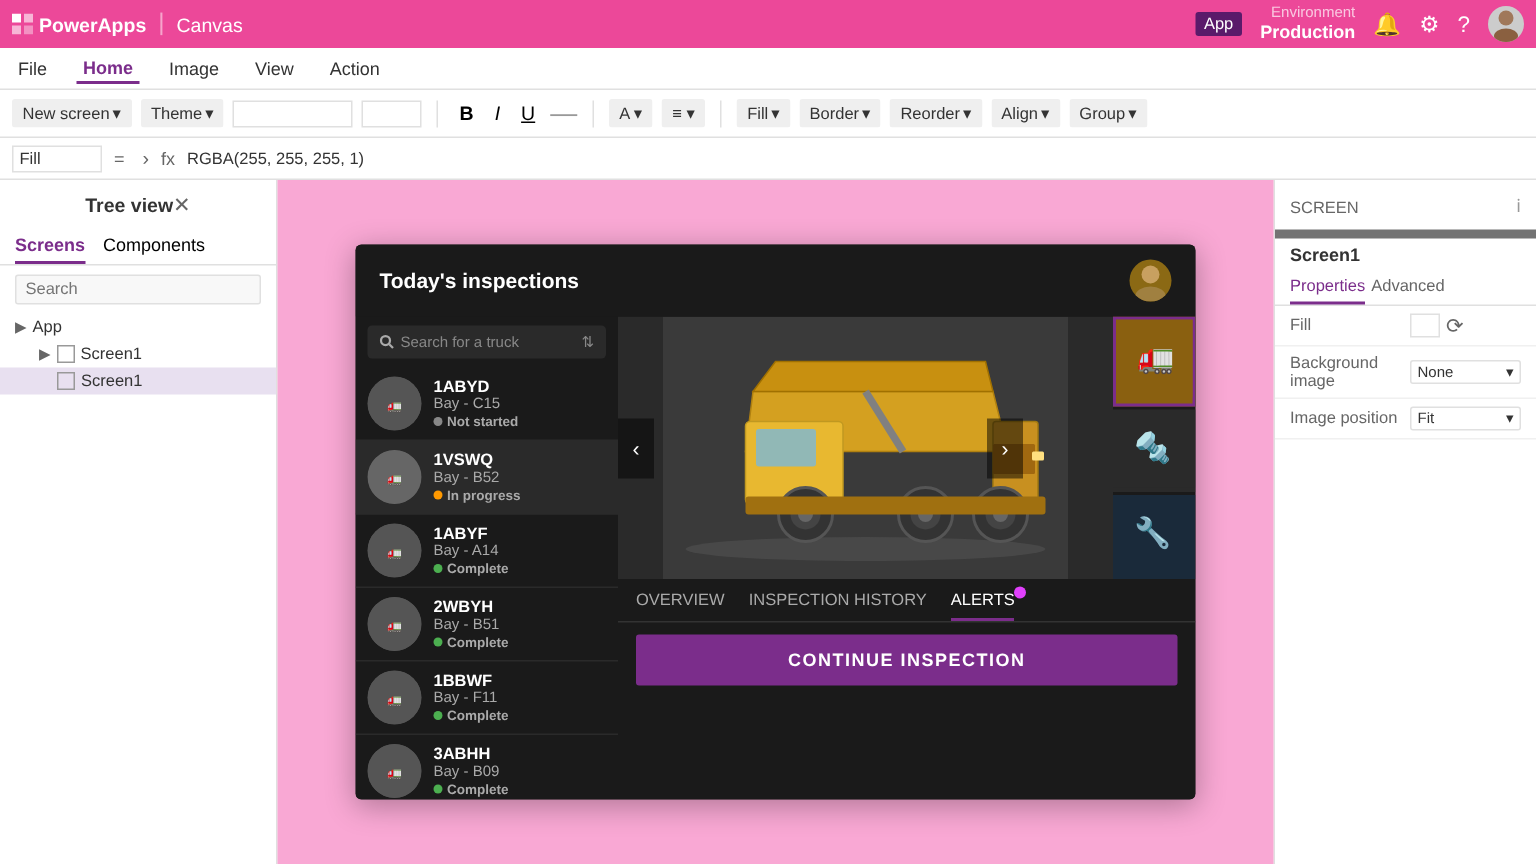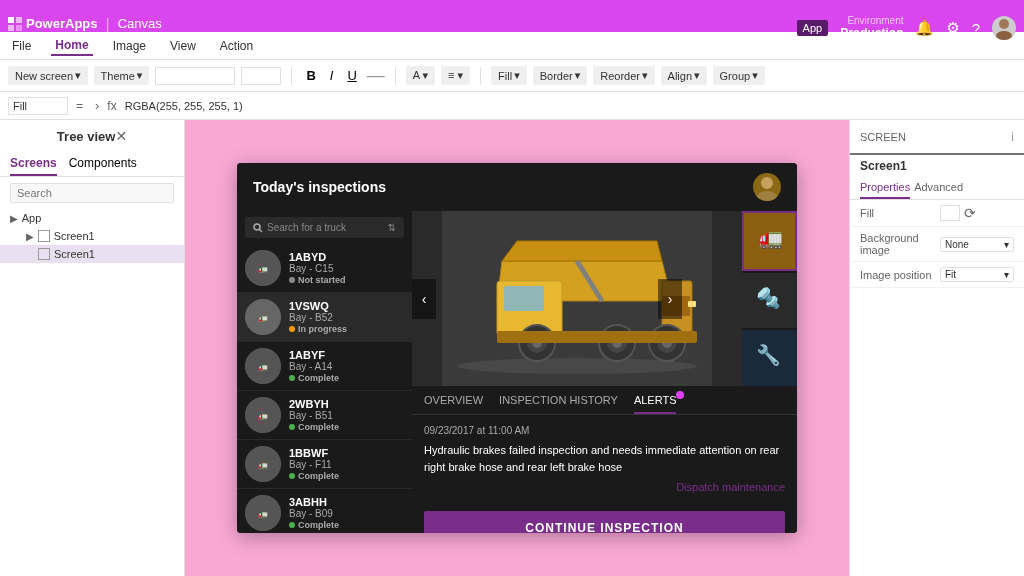--- a/index.html
+++ b/index.html
@@ -1,19 +1,19 @@
 <!DOCTYPE html>
 <html><head>
   <meta charset="utf-8">
   <style>
     * { box-sizing: border-box; margin: 0; padding: 0; }
     body { font-family: 'Segoe UI', sans-serif; font-size: 12px; background: #f0f0f0; overflow: hidden; width: 1024px; height: 576px; }
 
     
-    .top-bar { display: flex; align-items: flex-start; background: #d946ef; height: 32px; padding: 16px 8px; gap: 8px; }
+    .top-bar { display: flex; align-items: center; background: #ec4899; height: 32px; padding: 16px 8px; gap: 8px; }
     .top-bar-logo { color: white; font-weight: 700; font-size: 13px; display: flex; align-items: center; gap: 4px; }
     .top-bar-separator { color: rgba(255,255,255,0.5); font-size: 16px; }
     .top-bar-canvas { color: white; font-size: 13px; }
     .top-bar-right { margin-left: auto; display: flex; align-items: center; gap: 12px; }
     .env-label { color: rgba(255,255,255,0.7); font-size: 10px; line-height: 1; }
     .env-name { color: white; font-size: 12px; font-weight: 600; }
     .top-bar-icon { color: white; font-size: 15px; cursor: pointer; }
     .user-avatar-top { width: 24px; height: 24px; border-radius: 50%; background: #ccc; overflow: hidden; display: flex; align-items: center; justify-content: center; font-size: 10px; color: #555; }
 
     
@@ -107,21 +107,21 @@
     .alert-content { padding: 10px 12px; flex: 1; }
     .alert-date { color: #aaa; font-size: 10px; margin-bottom: 6px; }
     .alert-text { color: white; font-size: 11px; line-height: 1.5; }
     .dispatch-link { color: #7b2d8b; font-size: 11px; cursor: pointer; text-align: right; margin-top: 6px; }
 
     
     .continue-btn { background: #7b2d8b; color: white; text-align: center; padding: 10px; font-size: 12px; font-weight: 600; letter-spacing: 1px; cursor: pointer; margin: 8px 12px; border-radius: 2px; }
 
     
     .right-panel { width: 175px; background: white; border-left: 1px solid #e0e0e0; display: flex; flex-direction: column; flex-shrink: 0; }
-    .right-panel-header { padding: 8px 10px; border-bottom: 2px solid #737373; display: flex; justify-content: space-between; align-items: center; }
+    .right-panel-header { padding: 8px 10px; border-bottom: 6px solid #737373; display: flex; justify-content: space-between; align-items: flex-end; }
     .right-panel-title { font-size: 11px; color: #666; }
     .right-panel-name { font-size: 12px; font-weight: 600; color: #333; padding: 4px 10px; }
     .prop-tabs { display: flex; border-bottom: 1px solid #e0e0e0; padding: 0 10px; gap: 4px; }
     .prop-tab { font-size: 11px; color: #666; cursor: pointer; padding: 4px 0; border-bottom: 2px solid transparent; }
     .prop-tab.active { color: #7b2d8b; border-bottom-color: #7b2d8b; }
     .prop-row { display: flex; align-items: center; padding: 5px 10px; border-bottom: 1px solid #f0f0f0; }
     .prop-label { font-size: 11px; color: #666; width: 80px; flex-shrink: 0; }
     .prop-value { font-size: 11px; color: #333; flex: 1; display: flex; align-items: center; gap: 4px; }
     .prop-dropdown { font-size: 10px; color: #333; flex: 1; border: 1px solid #e0e0e0; padding: 1px 4px; border-radius: 2px; background: white; display: flex; justify-content: space-between; align-items: center; cursor: pointer; }
   </style>
@@ -421,25 +421,20 @@
 
           <div class="detail-tabs">
             <span class="detail-tab">OVERVIEW</span>
             <span class="detail-tab">INSPECTION HISTORY</span>
             <span class="detail-tab active" style="position:relative;">
               <span>ALERTS</span>
               <span class="tab-badge"></span>
             </span>
           </div>
 
-          <div class="alert-content">
-            <div class="alert-date">09/23/2017 at 11:00 AM</div>
-            <div class="alert-text">Hydraulic brakes failed inspection and needs immediate attention on rear right brake hose and rear left brake hose</div>
-            <div class="dispatch-link">Dispatch maintenance</div>
-          </div>
 
           <div class="continue-btn">CONTINUE INSPECTION</div>
         </div>
       </div>
     </div>
   </div>
 
   <div class="right-panel">
     <div class="right-panel-header">
       <span class="right-panel-title">SCREEN</span>

